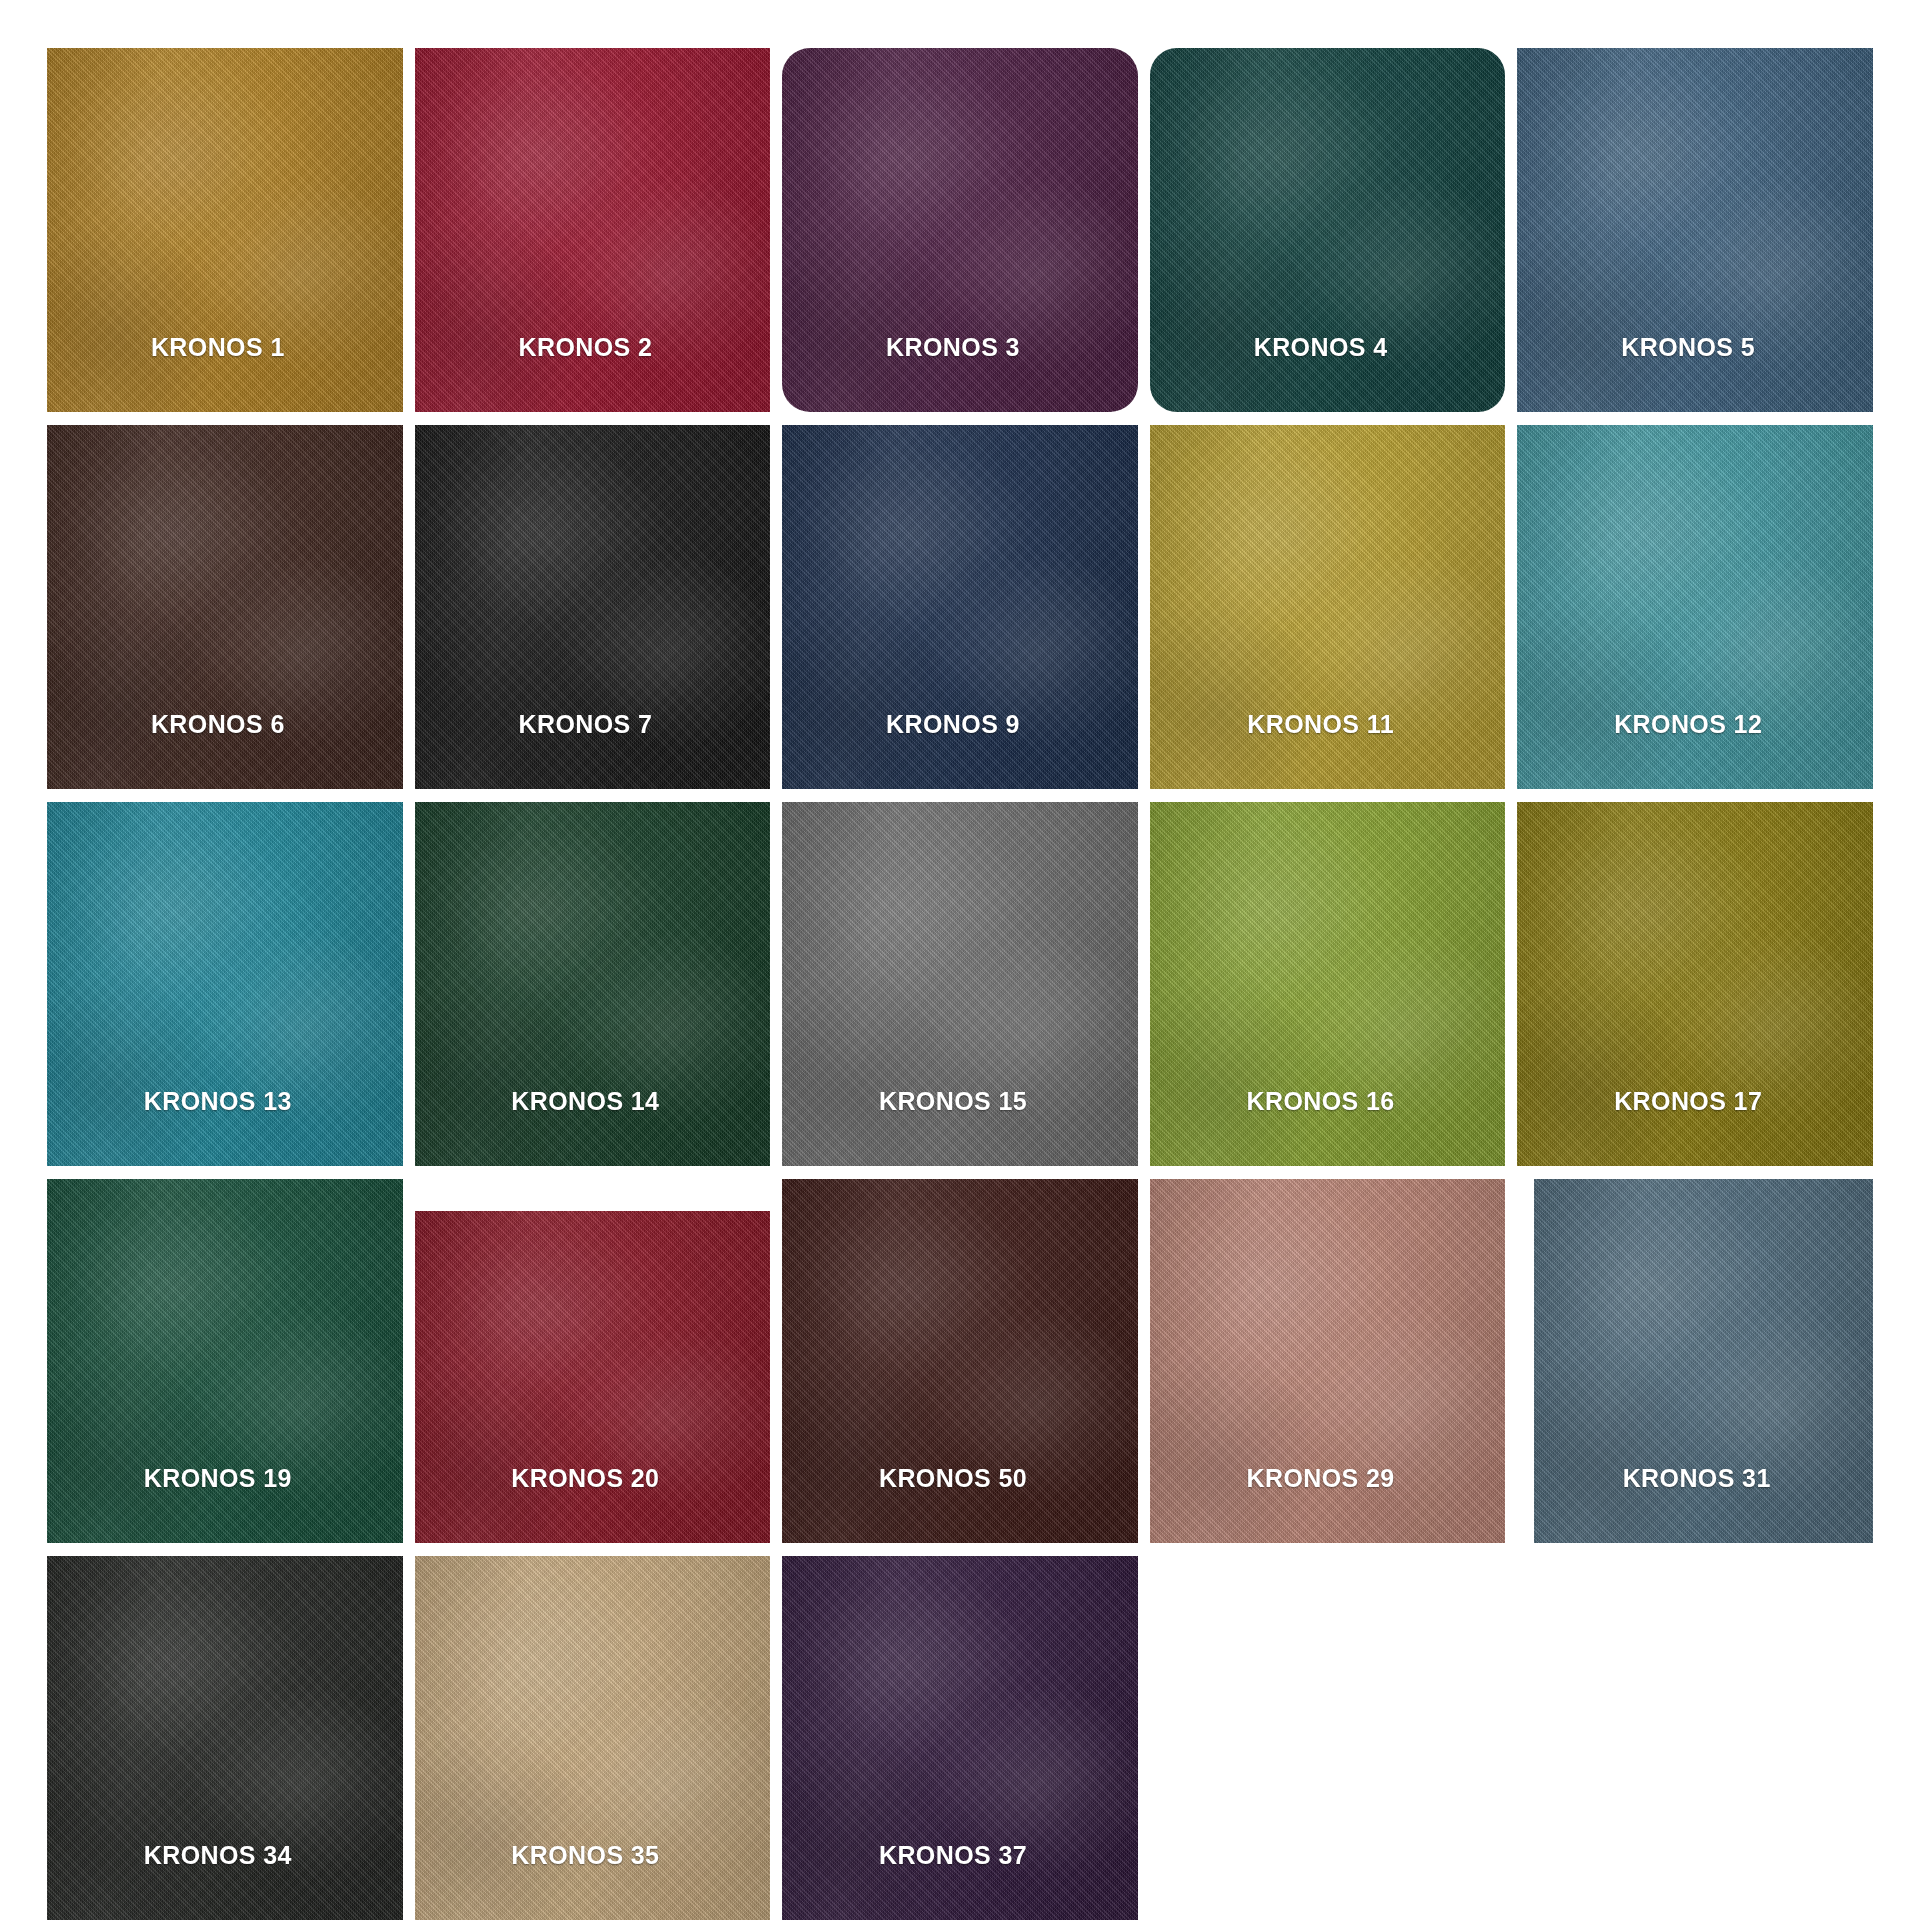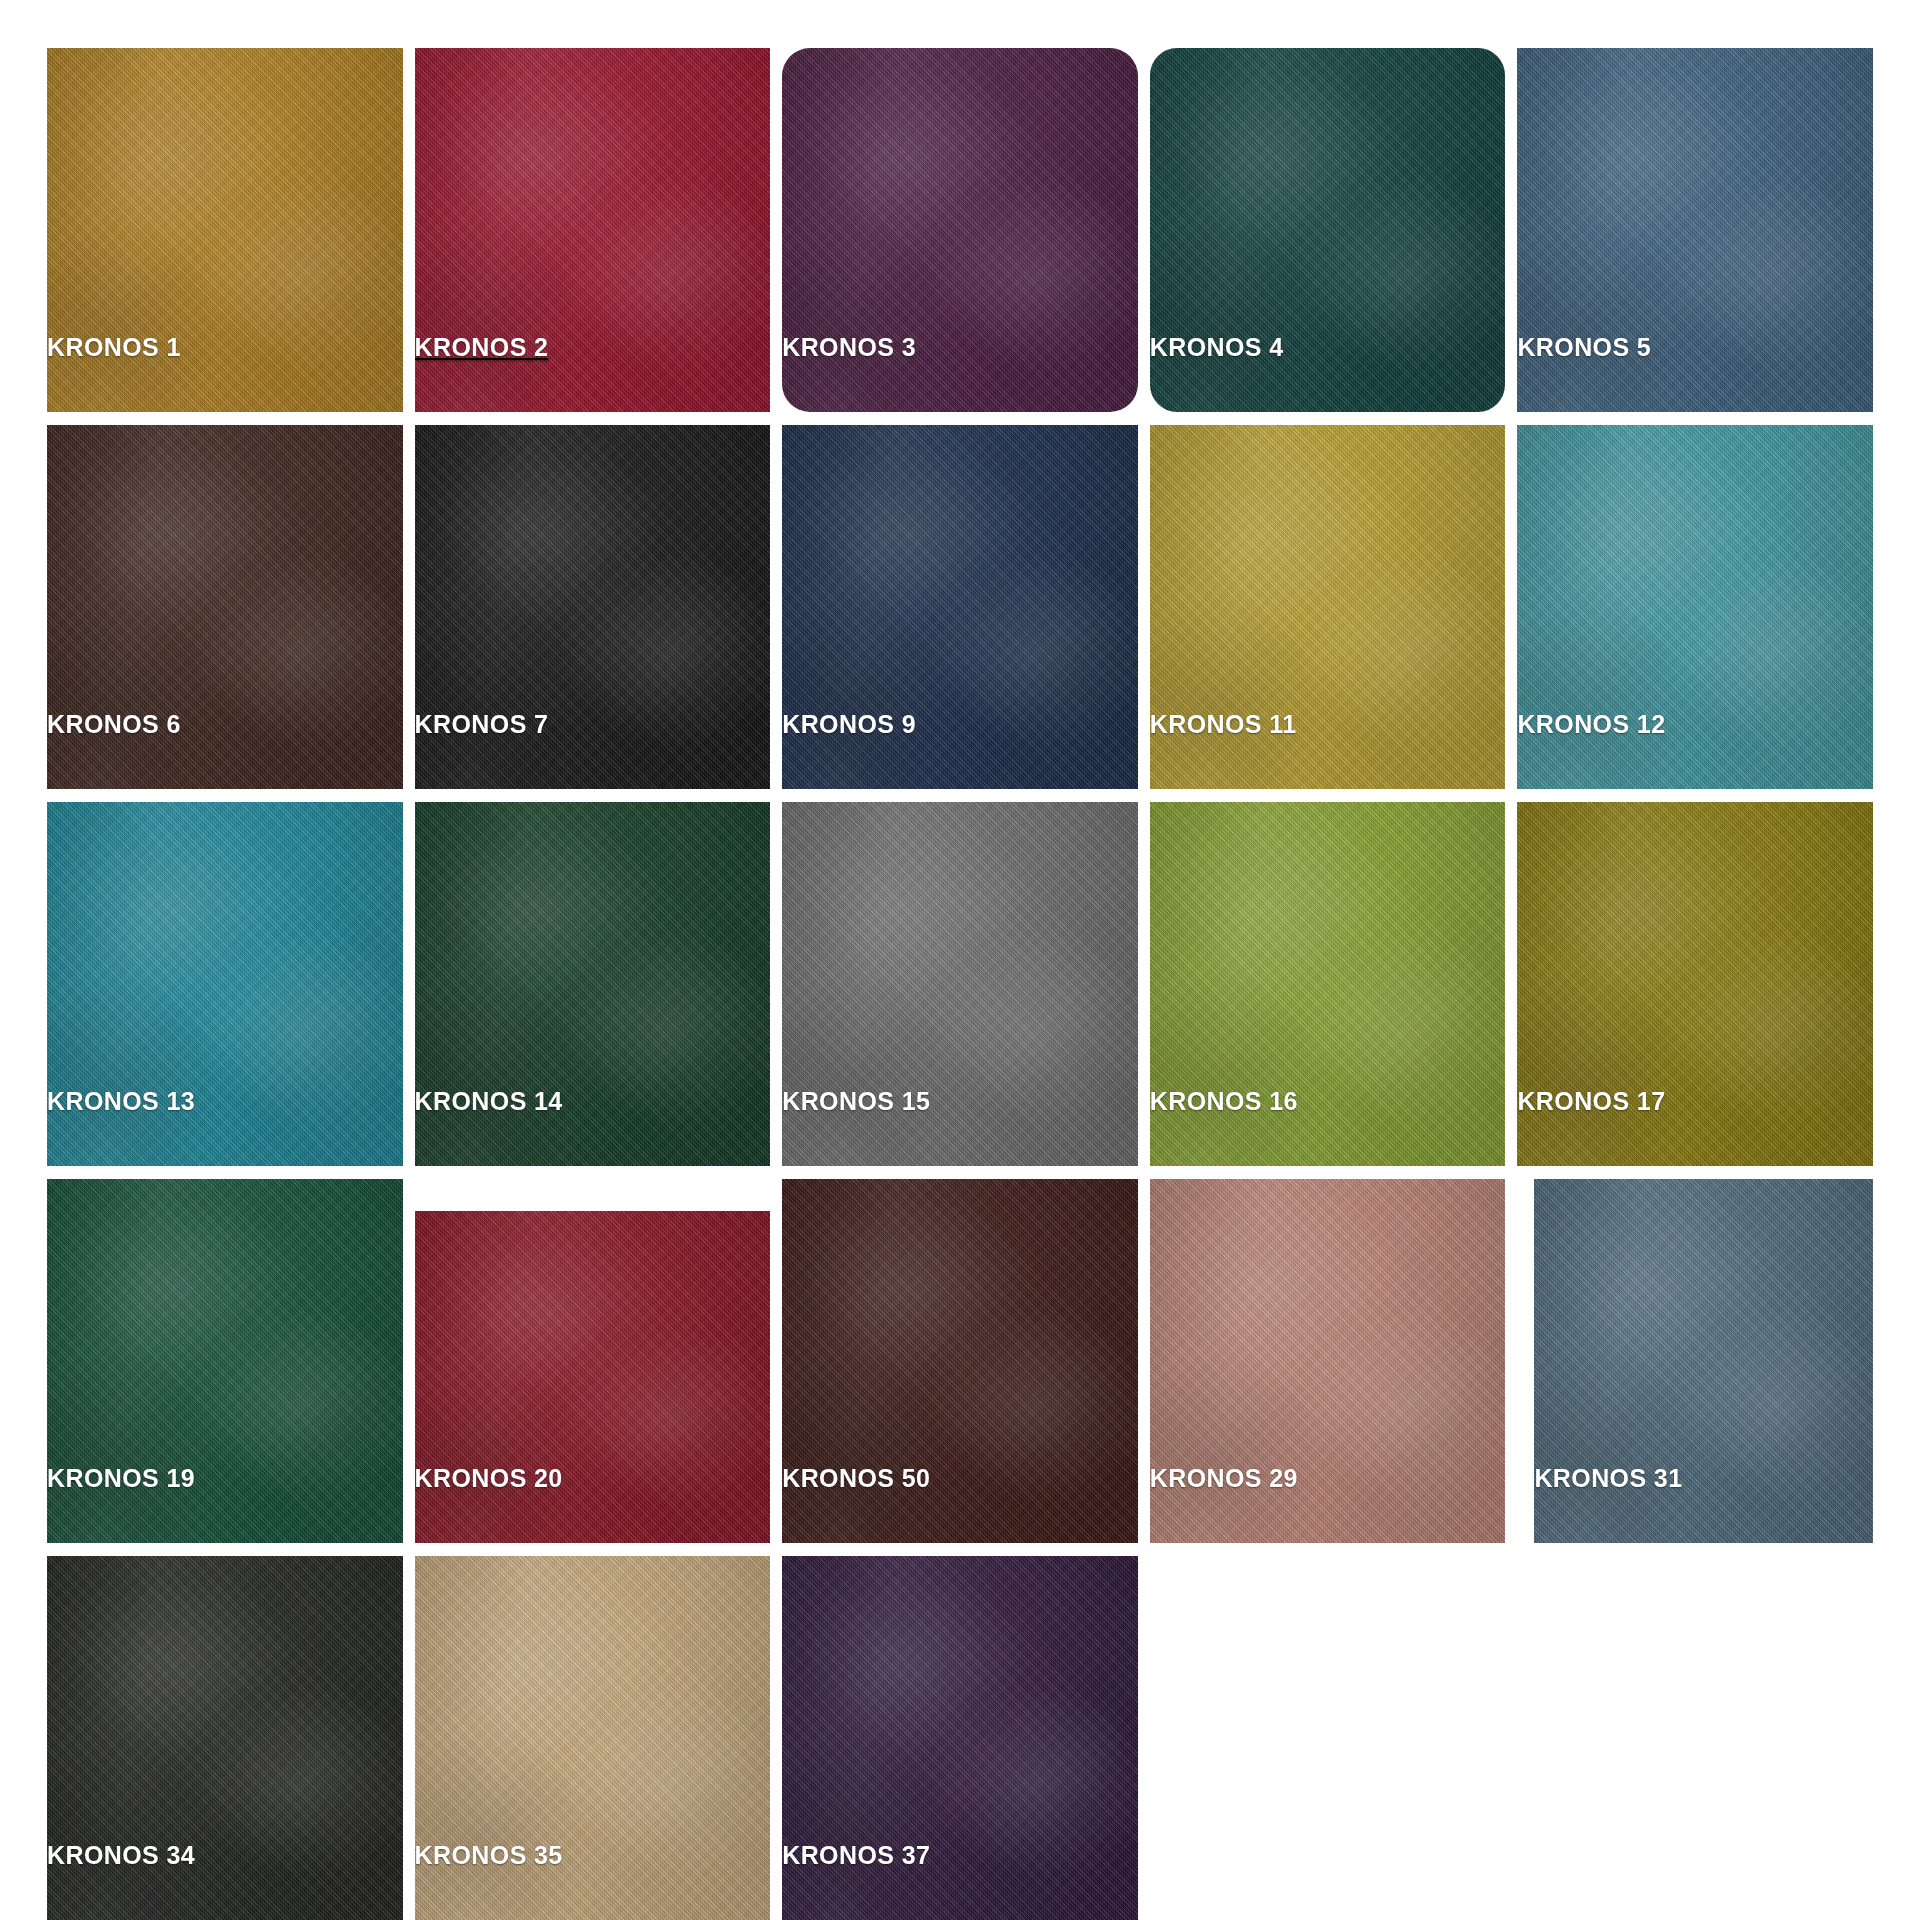--- a/index.html
+++ b/index.html
@@ -26,21 +26,21 @@
     column-gap: 12px;
     row-gap: 13px;
     align-content: start;
   }
 
   .swatch {
     position: relative;
     overflow: hidden;
     display: flex;
     align-items: flex-end;
-    justify-content: flex-start;
+    justify-content: center;
     
     background-image:
       repeating-linear-gradient(45deg,
         rgba(255,255,255,0.085) 0px,
         rgba(255,255,255,0.085) 1px,
         rgba(0,0,0,0.10) 1px,
         rgba(0,0,0,0.10) 3px),
       repeating-linear-gradient(-45deg,
         rgba(255,255,255,0.045) 0px,
         rgba(255,255,255,0.045) 1px,
@@ -95,21 +95,21 @@
   }
 </style>
 </head>
 <body>
 
 <div class="palette-grid">
     <div class="swatch" style="background-color: rgb(181, 130, 30);">
       <div class="swatch-sheen"></div>
       <div class="swatch-label">KRONOS 1</div>
     </div>
-    <div class="swatch" style="background-color: rgb(158, 15, 42); text-decoration: underline;">
+    <div class="swatch" style="background-color: rgb(158, 15, 42);">
       <div class="swatch-sheen"></div>
       <div class="swatch-label">KRONOS 2</div>
     </div>
     <div class="swatch" style="background-color: rgb(74, 24, 64); border-radius: 28px;">
       <div class="swatch-sheen"></div>
       <div class="swatch-label">KRONOS 3</div>
     </div>
     <div class="swatch" style="background-color: rgb(10, 63, 60); border-radius: 27px;">
       <div class="swatch-sheen"></div>
       <div class="swatch-label">KRONOS 4</div>

